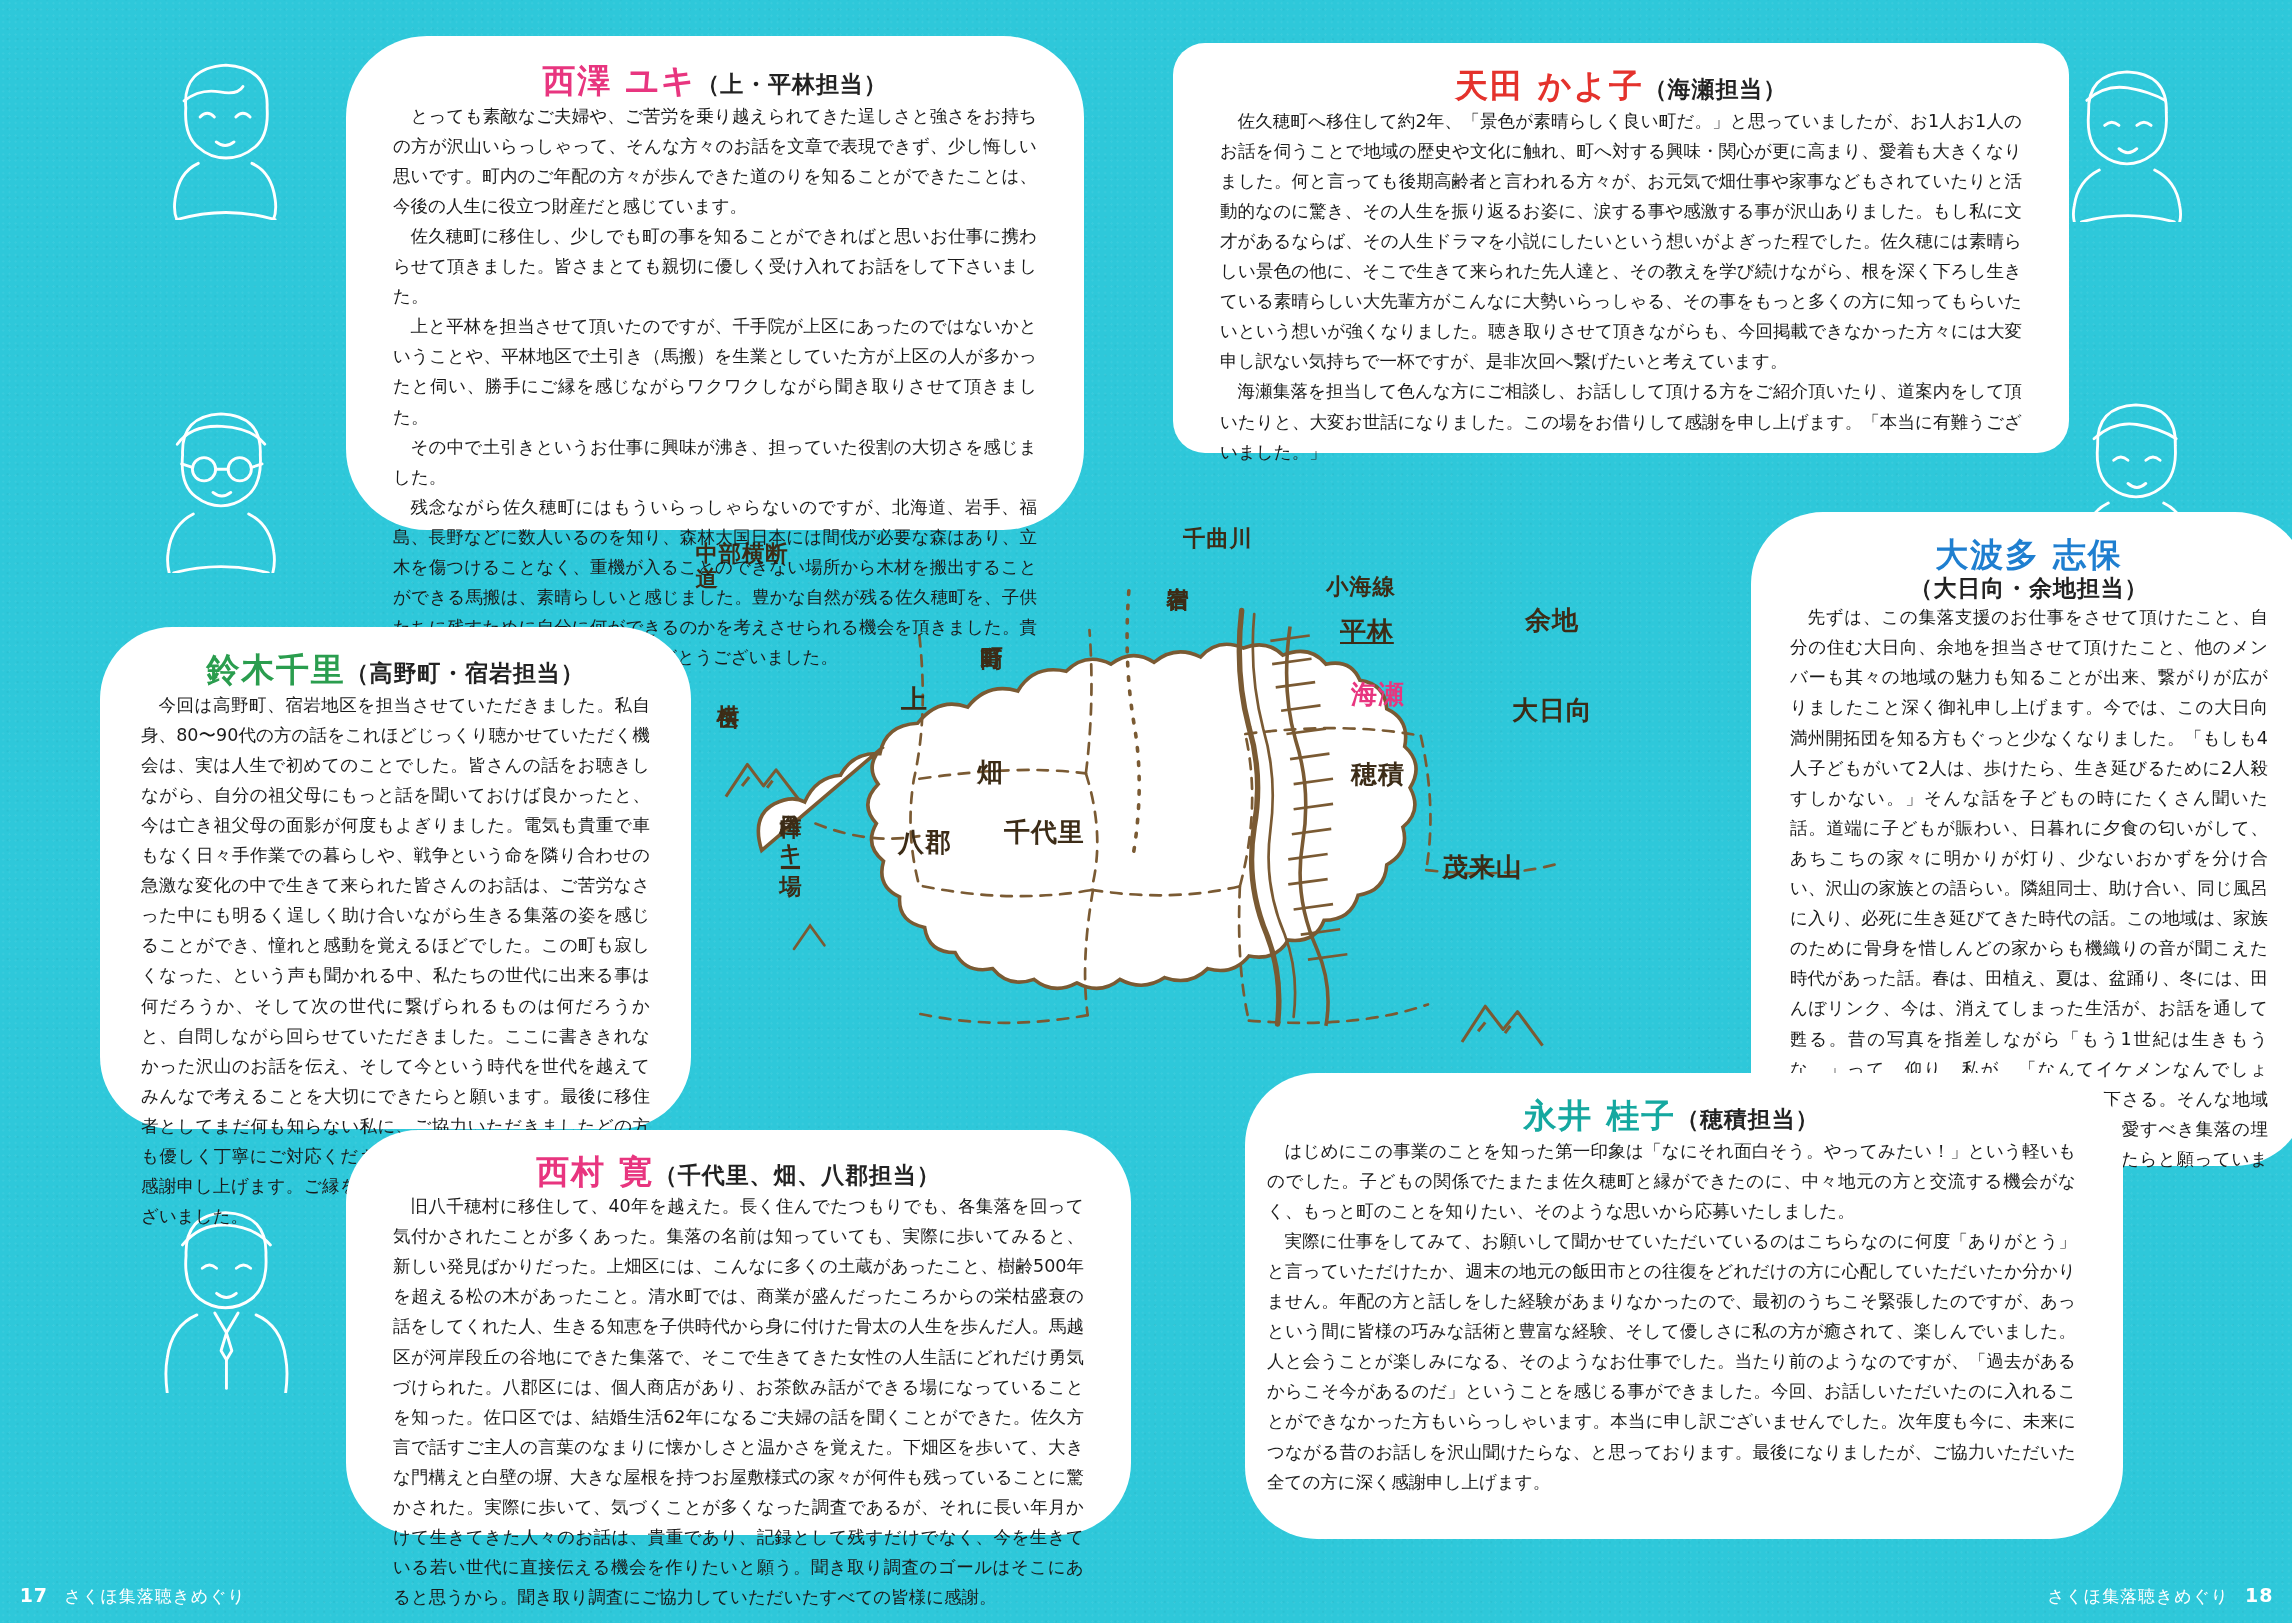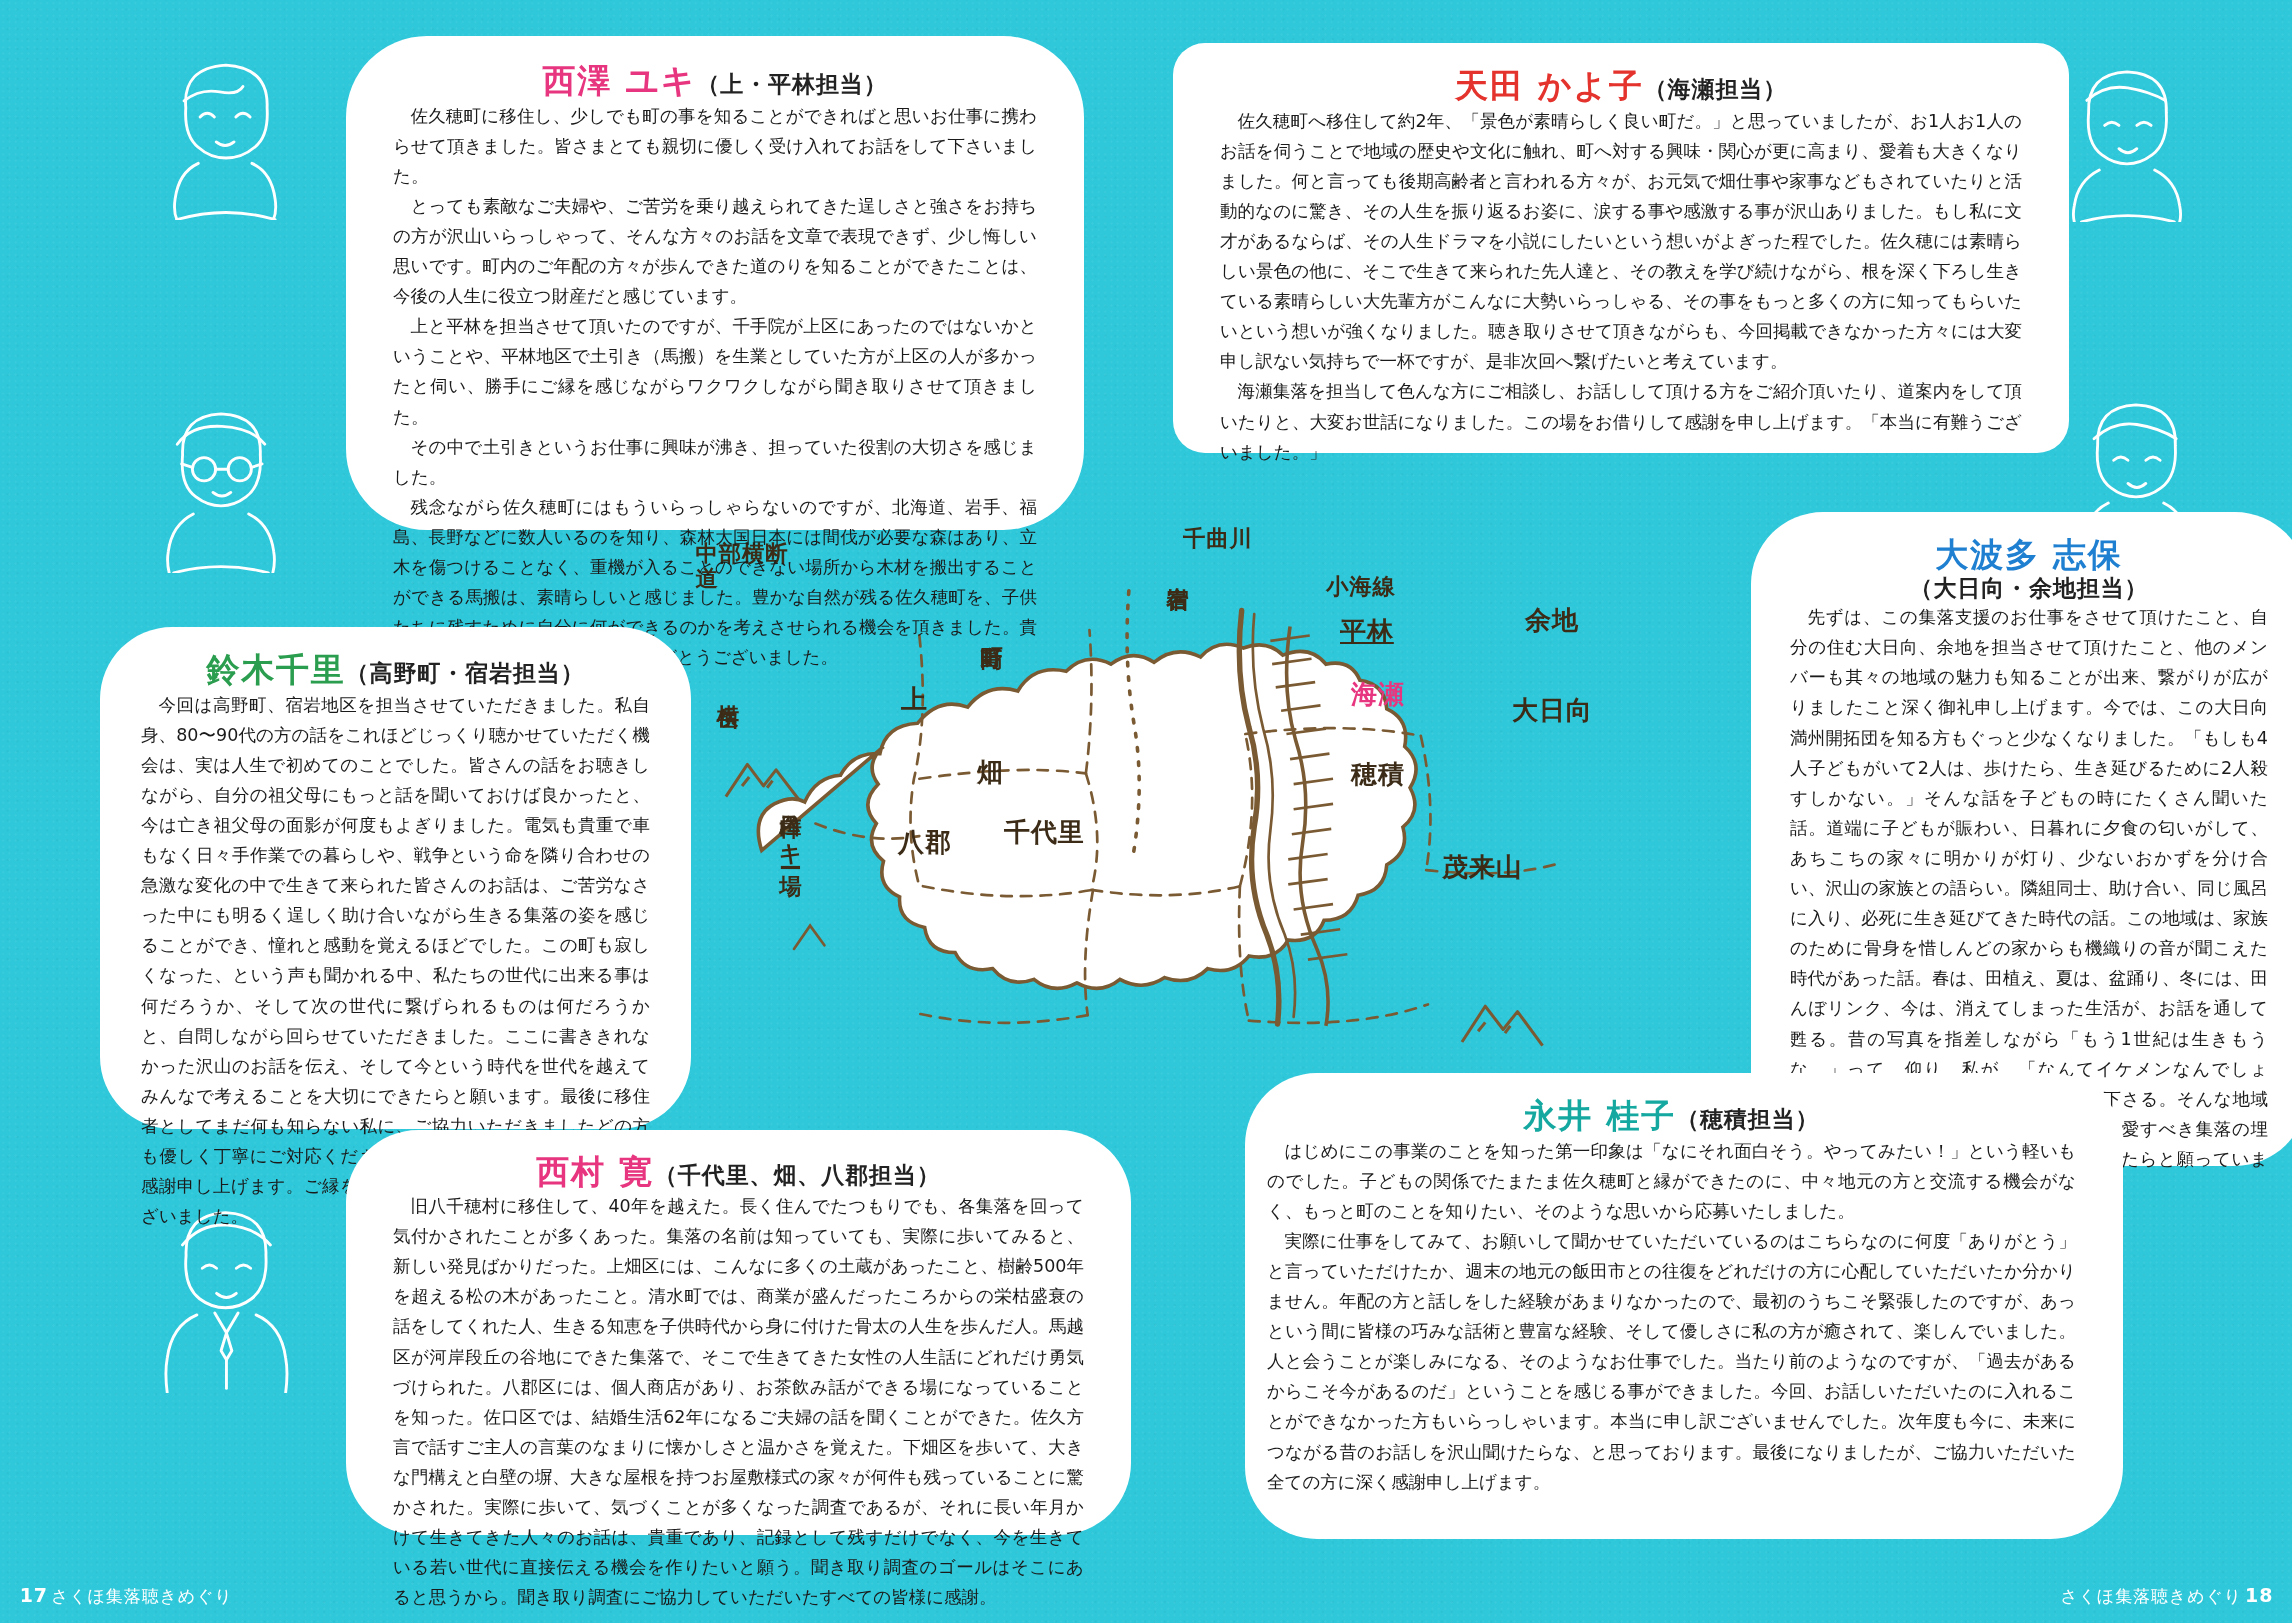--- a/index.html
+++ b/index.html
@@ -115,21 +115,21 @@
     position: absolute;
     bottom: 16px;
     color: #ffffff;
     font-size: 17px;
     z-index: 4;
     letter-spacing: 0.9px;
   }
   .footer .pno { font-size: 19px; font-weight: bold; }
   #footer-left  { left: 19.7px; }
   #footer-right { right: 19.7px; }
-  .footer .row { display: flex; align-items: baseline; gap: 3px; }
+  .footer .row { display: flex; align-items: baseline; gap: 16px; }
 
   
   .doodle {
     position: absolute;
     z-index: 1;
   }
   .doodle svg { display: block; }
 
   #d-topleft  { left: 159px;  top: 54px; }
   #d-midleft  { left: 154px;  top: 403px; }
@@ -316,22 +316,22 @@
     <span class="maplabel big" style="left:296px; top:287px;">千代里</span>
     <span class="maplabel vert" style="left:68px; top:269px; letter-spacing:1.8px;">白樺スキー場</span>
     <span class="maplabel big" style="left:734px; top:322px;">茂来山</span>
   </div>
 
   <div class="bubble" id="b-nishizawa">
     <div class="head head-center">
       <span class="name c-pink">西澤 ユキ</span><span class="role c-dark">（上・平林担当）</span>
     </div>
     <div class="body">
+      <p>とっても素敵なご夫婦や、ご苦労を乗り越えられてきた逞しさと強さをお持ちの方が沢山いらっしゃって、そんな方々のお話を文章で表現できず、少し悔しい思いです。町内のご年配の方々が歩んできた道のりを知ることができたことは、今後の人生に役立つ財産だと感じています。</p>
       <p>佐久穂町に移住し、少しでも町の事を知ることができればと思いお仕事に携わらせて頂きました。皆さまとても親切に優しく受け入れてお話をして下さいました。</p>
-      <p>とっても素敵なご夫婦や、ご苦労を乗り越えられてきた逞しさと強さをお持ちの方が沢山いらっしゃって、そんな方々のお話を文章で表現できず、少し悔しい思いです。町内のご年配の方々が歩んできた道のりを知ることができたことは、今後の人生に役立つ財産だと感じています。</p>
       <p>上と平林を担当させて頂いたのですが、千手院が上区にあったのではないかということや、平林地区で土引き（馬搬）を生業としていた方が上区の人が多かったと伺い、勝手にご縁を感じながらワクワクしながら聞き取りさせて頂きました。</p>
       <p>その中で土引きというお仕事に興味が沸き、担っていた役割の大切さを感じました。</p>
       <p>残念ながら佐久穂町にはもういらっしゃらないのですが、北海道、岩手、福島、長野などに数人いるのを知り、森林大国日本には間伐が必要な森はあり、立木を傷つけることなく、重機が入ることのできない場所から木材を搬出することができる馬搬は、素晴らしいと感じました。豊かな自然が残る佐久穂町を、子供たちに残すために自分に何ができるのかを考えさせられる機会を頂きました。貴重な体験をさせて頂き本当にありがとうございました。</p>
     </div>
   </div>
 
   <div class="bubble" id="b-amada">
     <div class="head head-center">
       <span class="name c-red">天田 かよ子</span><span class="role c-dark">（海瀬担当）</span>
     </div>

